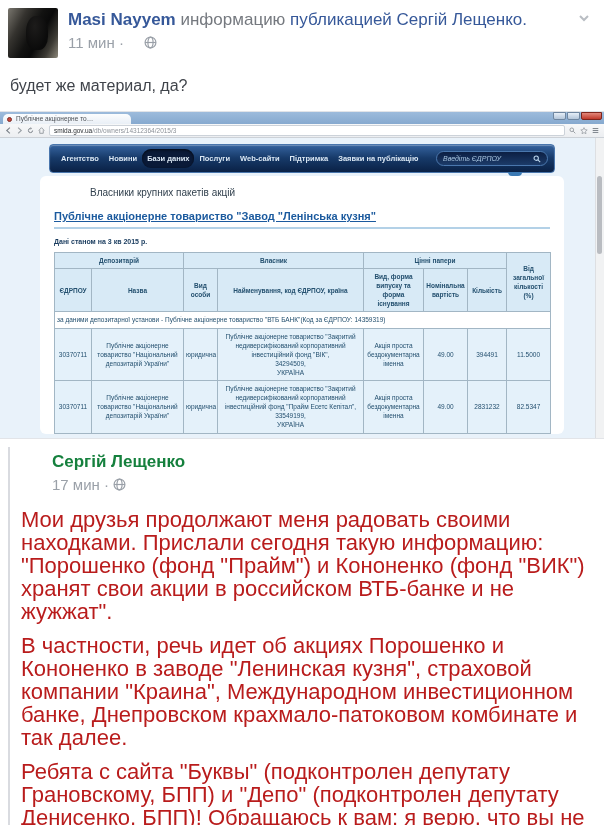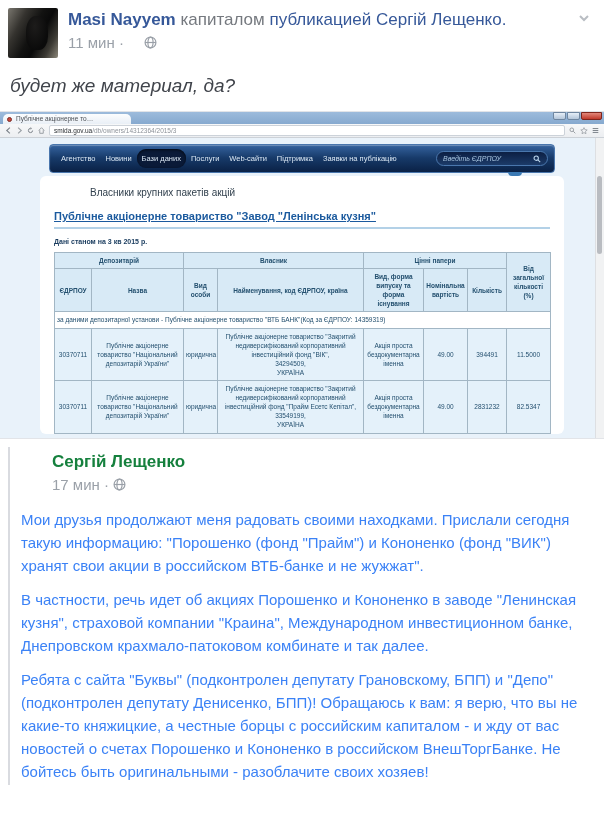--- a/index.html
+++ b/index.html
@@ -14,21 +14,21 @@
   .avatar:after{content:"";position:absolute;left:18px;top:8px;width:22px;height:34px;border-radius:45% 45% 40% 40%;
           background:radial-gradient(ellipse at 40% 30%,#1d1c1b 0%,#0b0b0b 70%);}
   .header-text{margin-left:60px;padding-right:34px;font-size:17px;line-height:24px;color:#1d2129;}
   .author-link{font-weight:bold;color:#365899;}
   .action-text{color:#75797f;}
   .shared-link{color:#365899;}
   .timestamp-row{margin-left:60px;margin-top:2px;font-size:15px;color:#9row1a0a8;color:#9aa0a8;display:flex;align-items:center;gap:20px;}
   .chevron{position:absolute;right:14px;top:12px;width:12px;height:12px;}
 
   
-  .message{padding:15px 14px 12px 10px;font-size:19px;line-height:26px;color:#40444b;font-style:italic;}
+  .message{padding:15px 14px 12px 10px;font-size:16px;line-height:26px;color:#40444b;}
 
   
   .screenshot{position:relative;width:604px;height:328px;background:#e9f2fa;
               border-top:1px solid #e2e4e8;border-bottom:1px solid #e2e4e8;box-sizing:border-box;overflow:hidden;}
   .chrome-top{position:relative;height:12px;background:linear-gradient(#9dbbdc,#86a9cf);}
   .chrome-tab{position:absolute;left:3px;top:2px;width:128px;height:10px;border-radius:5px 5px 0 0;
               background:linear-gradient(#fcfdfe,#e9eff6);font-size:6.5px;line-height:10px;color:#4a4f55;
               padding-left:13px;box-sizing:border-box;overflow:hidden;white-space:nowrap;}
   .favicon{position:absolute;left:4px;top:2.5px;width:5px;height:5px;border-radius:50%;background:#c9463a;border:1px solid #7d2f27;box-sizing:border-box;}
   .win-controls{position:absolute;right:2px;top:0;display:flex;}
@@ -43,21 +43,21 @@
   .url-host{color:#2b2f33;}
   .url-path{color:#8d9299;}
 
   .browser-body{position:relative;height:303px;padding-top:6px;box-sizing:border-box;}
   .scrollbar{position:absolute;right:0;top:0;bottom:0;width:8px;background:#f1f2f3;border-left:1px solid #dddfe2;}
   .scroll-thumb{position:absolute;left:1px;top:38px;width:5px;height:78px;border-radius:3px;background:#b9bcc1;}
 
   .site-nav{width:506px;margin:0 auto;height:29px;border-radius:4px;border:1px solid #4976ad;box-sizing:border-box;
             background:linear-gradient(180deg,#35639f 0%,#173a69 48%,#0a2146 100%);
             box-shadow:inset 0 1px 1px rgba(255,255,255,.3);display:flex;align-items:center;padding:0 6px;position:relative;}
-  .site-nav-item{font-size:7.5px;color:#dbe8f4;padding:5px 5px;white-space:nowrap;}
+  .site-nav-item{font-size:7.5px;color:#dbe8f4;padding:5px 5px;white-space:nowrap;font-weight:bold;}
   .site-nav-item.active{background:#0a1a38;border-radius:9px;box-shadow:inset 0 1px 3px rgba(0,0,0,.65);}
   .site-search{margin-left:auto;flex:none;width:112px;height:15px;border-radius:8px;border:1px solid #4a77ad;box-sizing:border-box;
                background:linear-gradient(#0c1f43,#1c3b69);display:flex;align-items:center;padding:0 6px;}
   .site-search-ph{flex:1;font-size:7px;font-style:italic;color:#a9c6e0;white-space:nowrap;overflow:hidden;}
   .search-nub{position:absolute;right:32px;bottom:-4px;width:14px;height:4px;border-radius:0 0 5px 5px;background:#3a79b4;}
 
   .site-panel{width:524px;margin:3px auto 0;background:#fff;border-radius:6px;height:258px;
               padding:11px 14px;box-sizing:border-box;overflow:hidden;}
   .section-title{font-size:10px;color:#32414e;padding-left:36px;}
   .company-link{display:inline-block;margin-top:12px;font-size:11px;font-weight:bold;color:#1b5a9e;text-decoration:underline;}
@@ -70,33 +70,33 @@
   table.owners th{background:#d8eaf6;font-weight:bold;}
   table.owners td{background:#e4f1fa;}
   td.note-cell{background:#fff !important;text-align:left !important;padding:4px 3px;}
   .owner-cell{white-space:pre-line;}
 
   
   .shared{position:relative;padding:13px 16px 8px 21px;}
   .shared-bar{position:absolute;left:8px;top:8px;bottom:6px;width:2px;background:#d9dbe0;}
   .shared-author{font-size:17px;font-weight:bold;color:#15803d;margin-left:31px;}
   .shared-time{margin-top:4px;font-size:15px;color:#9aa0a8;display:flex;align-items:center;gap:4px;margin-left:31px;}
-  .shared-body p{margin:11px 0 0;font-size:15px;line-height:23px;color:#3b82f6;}
+  .shared-body p{margin:11px 0 0;font-size:22px;line-height:23px;color:#b91c1c;}
   .shared-body p:first-child{margin-top:15px;}
 </style>
 </head>
 <body>
 
 <div class="post">
 
   <div class="post-header">
     <div class="avatar"></div>
     <div class="header-text">
       <span class="author-link">Masi Nayyem</span>
-      <span class="action-text">капиталом</span>
+      <span class="action-text">информацию</span>
       <span class="shared-link">публикацией Сергій Лещенко.</span>
     </div>
     <div class="timestamp-row">
       <span>11 мин ·</span>
       <svg class="globe" width="13" height="13" viewBox="0 0 12 12">
         <circle cx="6" cy="6" r="5" fill="none" stroke="#9aa0a8" stroke-width="1.1"></circle>
         <path d="M1 6h10" fill="none" stroke="#9aa0a8" stroke-width="1.1"></path>
         <ellipse cx="6" cy="6" rx="2.4" ry="5" fill="none" stroke="#9aa0a8" stroke-width="1.1"></ellipse>
       </svg>
     </div>

